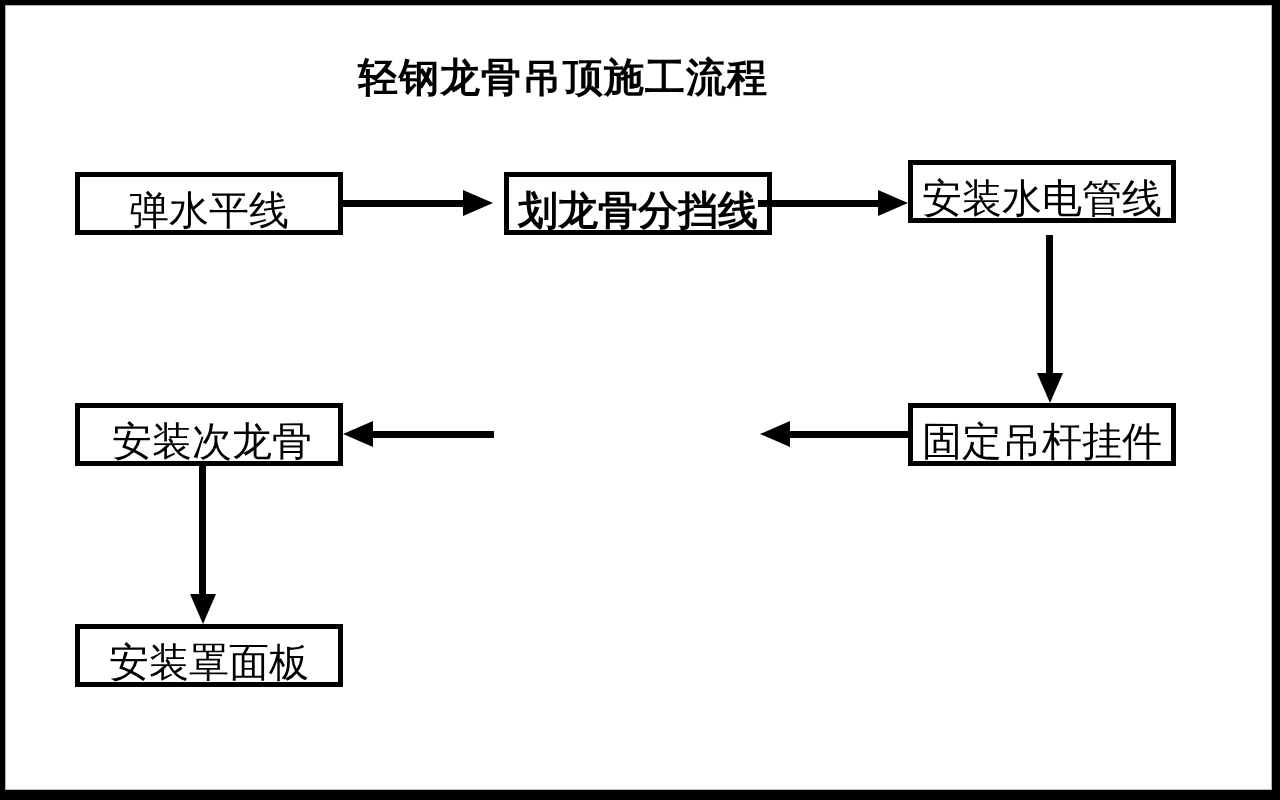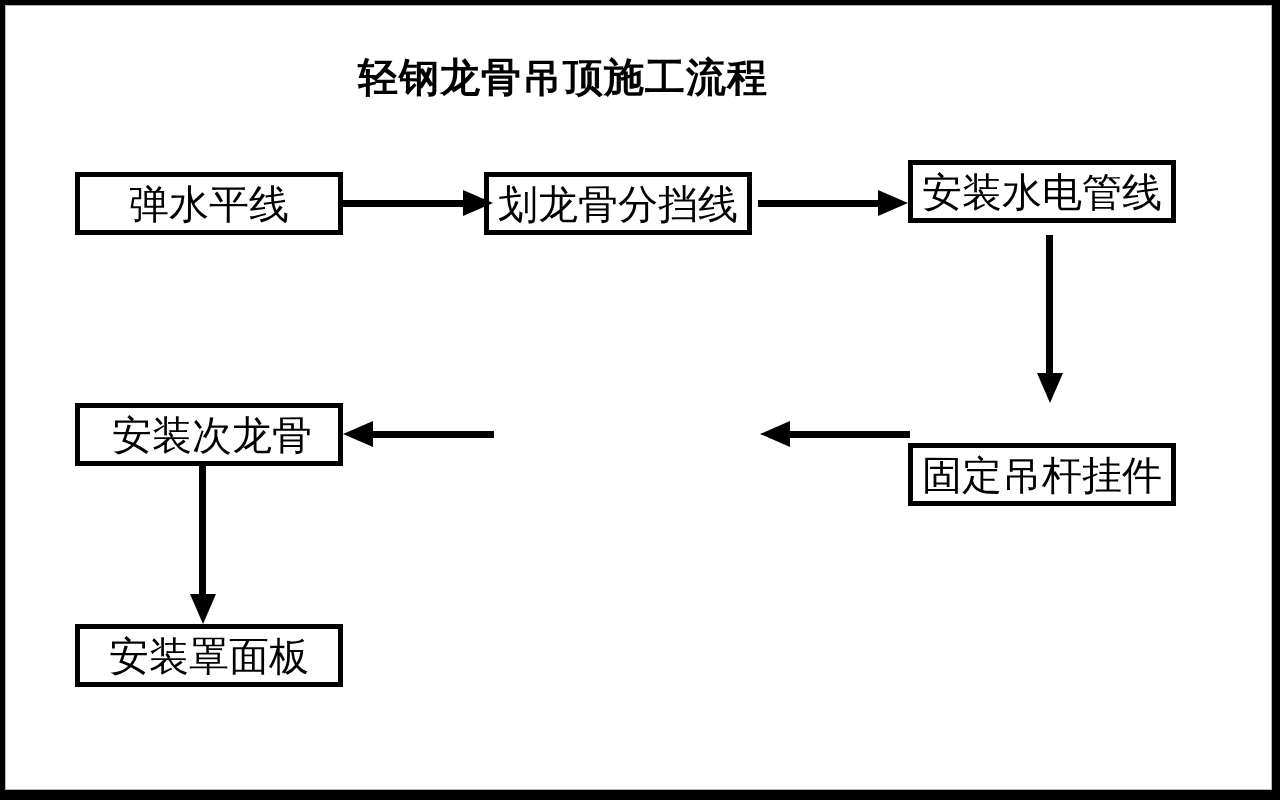--- a/index.html
+++ b/index.html
@@ -40,30 +40,30 @@
     margin-top: 12px;
   }
   .flow-node {
     position: absolute;
     width: 268px;
     height: 63px;
     box-sizing: border-box;
     border: 5px solid #000000;
     background: #ffffff;
     display: flex;
-    align-items: center;
+    align-items: flex-end;
     justify-content: center;
     font-size: 40px;
     line-height: 1;
     white-space: nowrap;
   }
   .n1 { left: 75px;  top: 172px; }
-  .n2 { left: 484px; top: 172px; }
+  .n2 { left: 504px; top: 172px; font-weight: bold; }
   .n3 { left: 908px; top: 160px; }
-  .n4 { left: 908px; top: 403px; margin-top: 40px; }
+  .n4 { left: 908px; top: 403px; }
   .n5 { left: 492px; top: 403px; }
   .n6 { left: 75px;  top: 403px; padding-left: 6px; }
   .n7 { left: 75px;  top: 624px; }
 
   .hline, .vline {
     position: absolute;
     background: #000000;
   }
   .hline { height: 7px; }
   .vline { width: 7px; }

